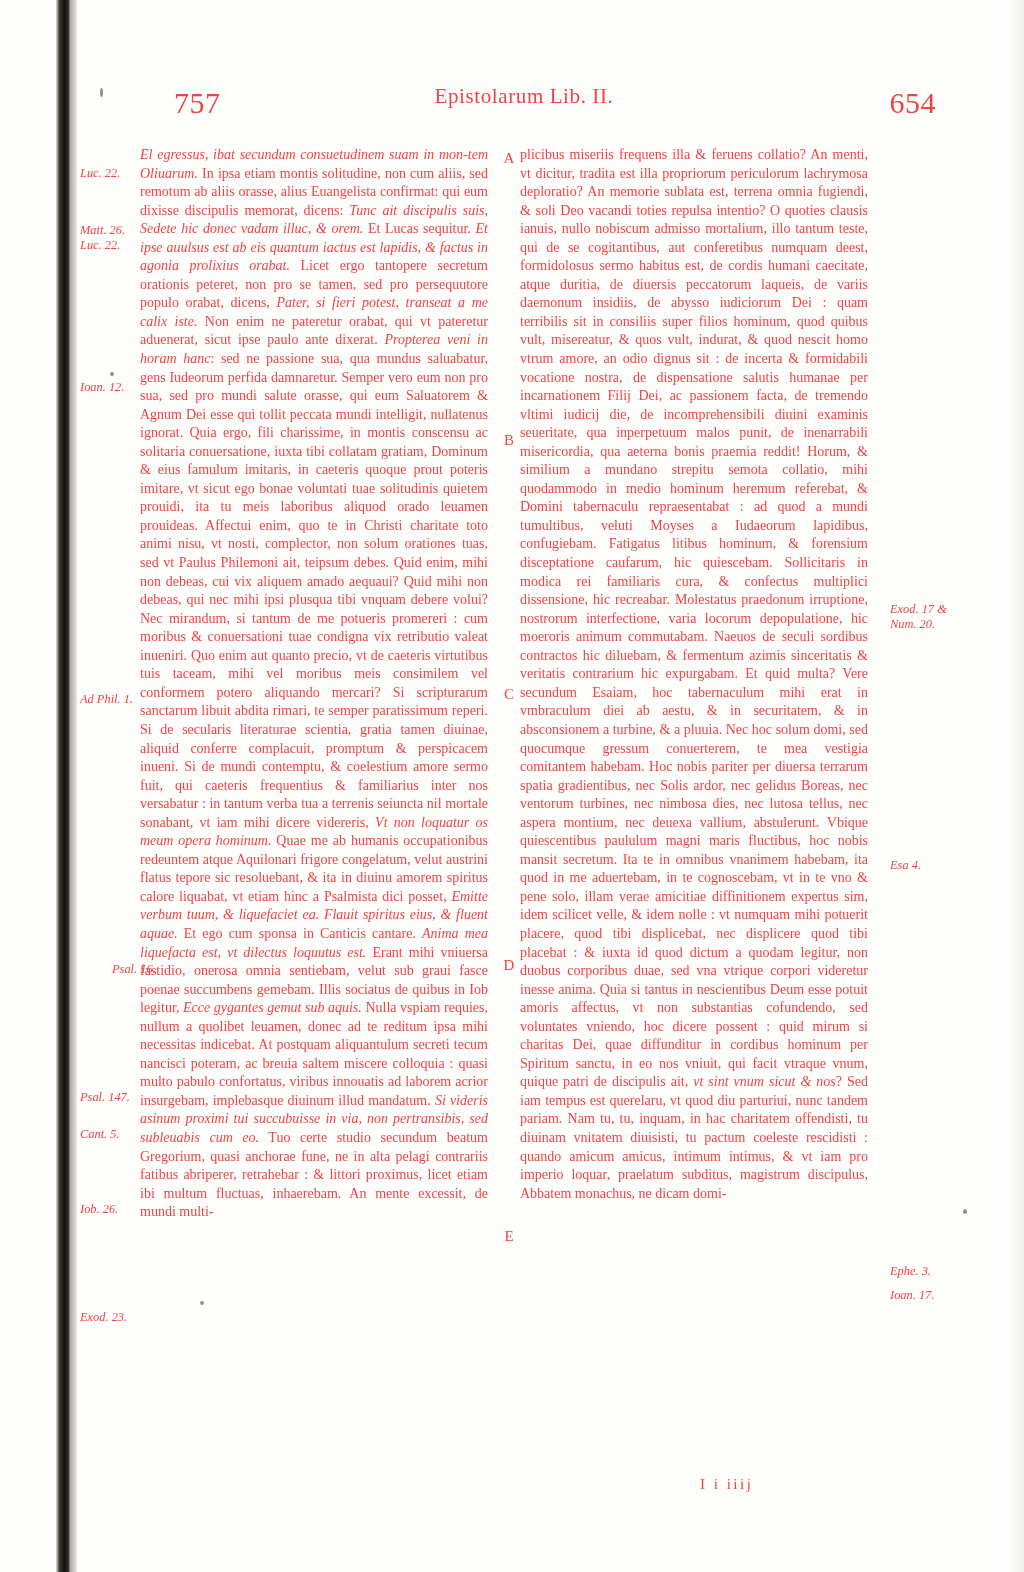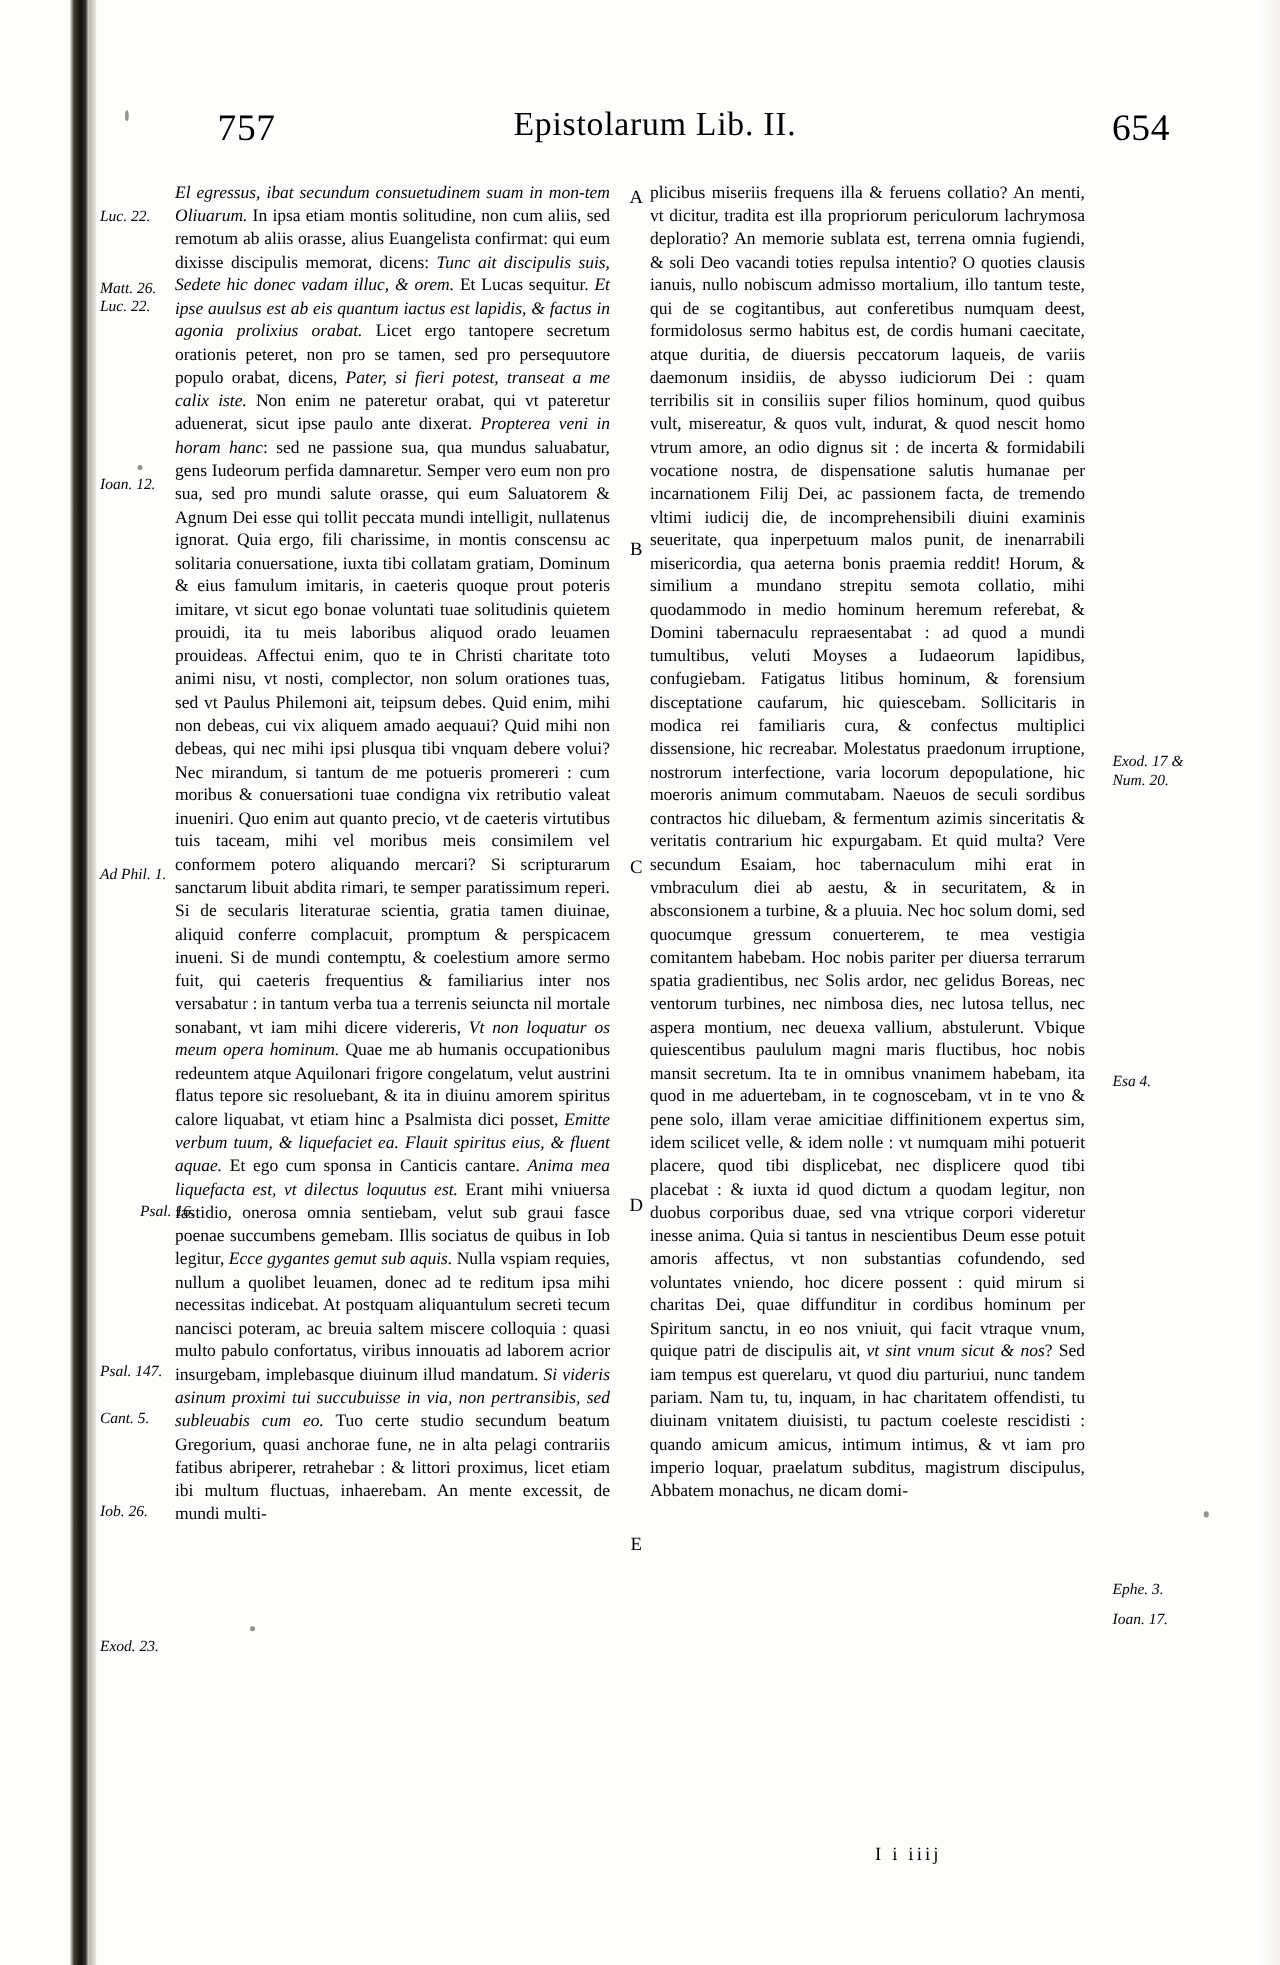--- a/index.html
+++ b/index.html
@@ -7,21 +7,21 @@
     padding: 0;
     background: #ffffff;
   }
   #page {
     position: relative;
     width: 1024px;
     height: 1572px;
     background: #fdfdfb;
     overflow: hidden;
     font-family: "Liberation Serif", "DejaVu Serif", serif;
-    color: #000000;
+    color: #ef4444;
   }
 
   
   .scan-gutter {
     position: absolute;
     left: 56px;
     top: 0;
     width: 15px;
     height: 1572px;
     background: linear-gradient(90deg,#e8e6e0 0%, #3a352e 22%, #0b0a08 55%, #2a2621 82%, #cfccc4 100%);
@@ -64,21 +64,21 @@
     right: 16px;
     top: 2px;
     font-size: 30px;
     letter-spacing: .5px;
   }
   .head-title {
     position: absolute;
     left: 0; right: 0;
     top: 0;
     text-align: center;
-    font-size: 27px;
+    font-size: 21px;
     letter-spacing: .6px;
     font-family: Liberation Serif, serif;
   }
 
   
   .col {
     position: absolute;
     top: 146px;
     width: 348px;
     font-size: 14px;

